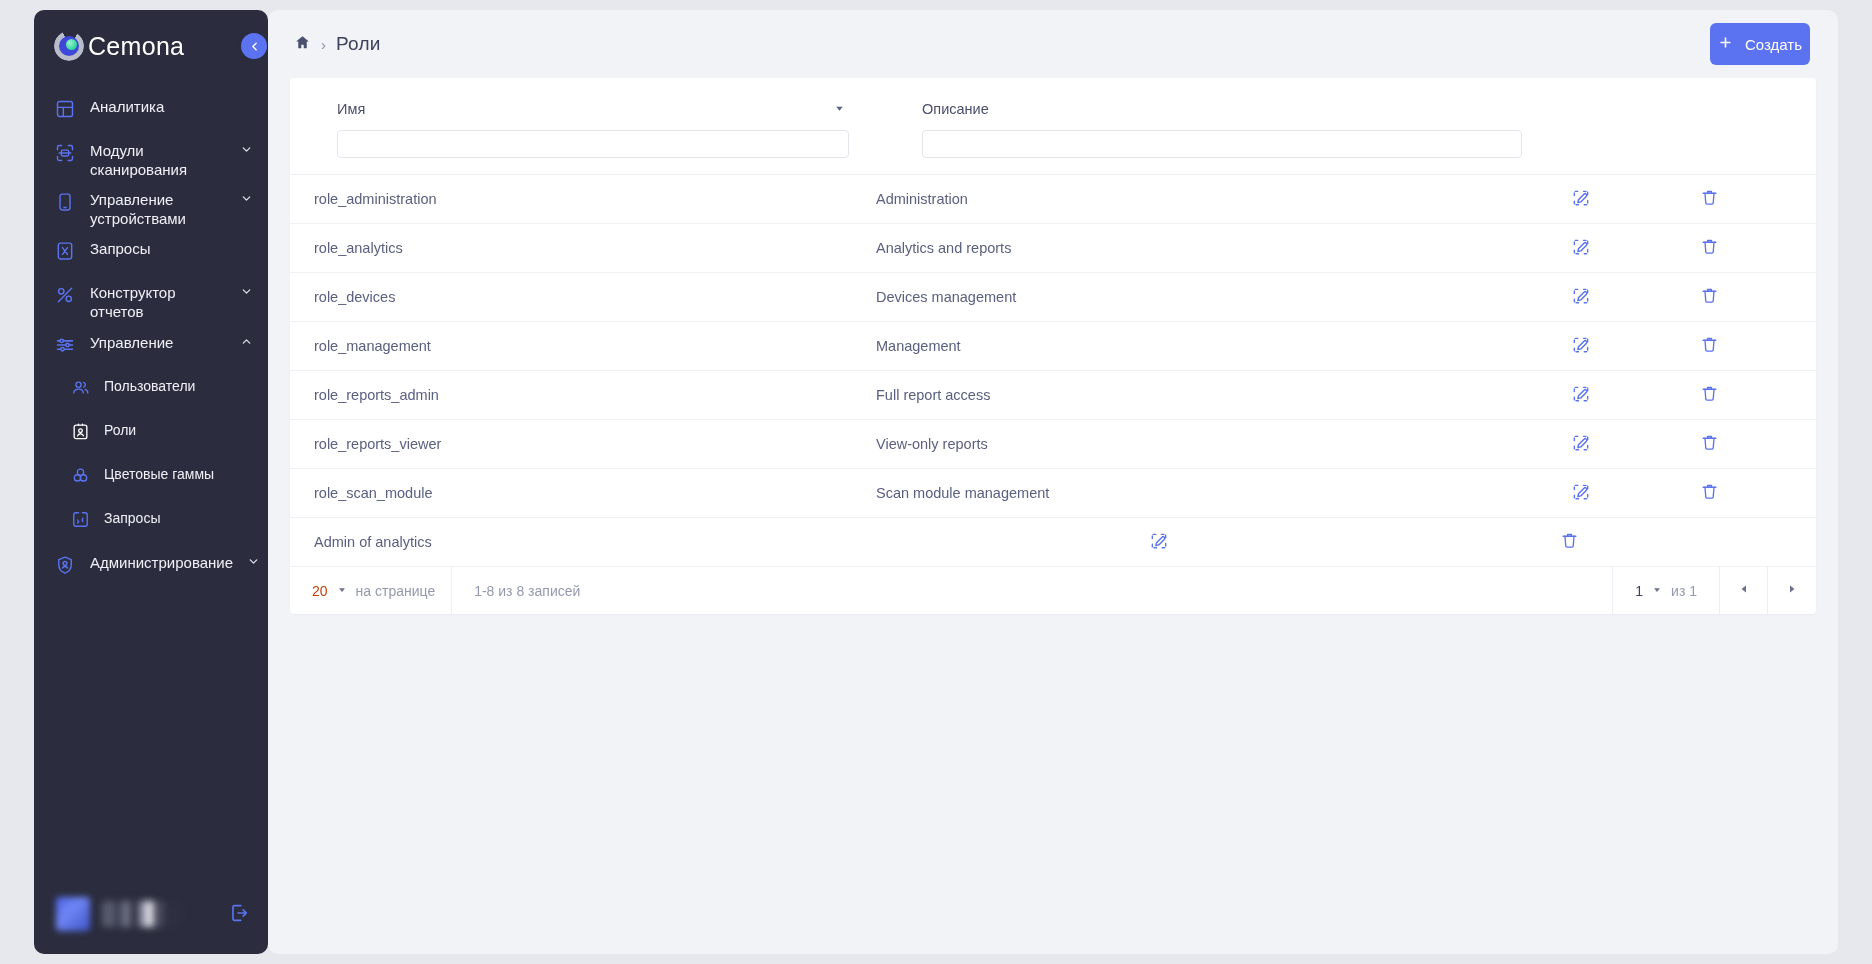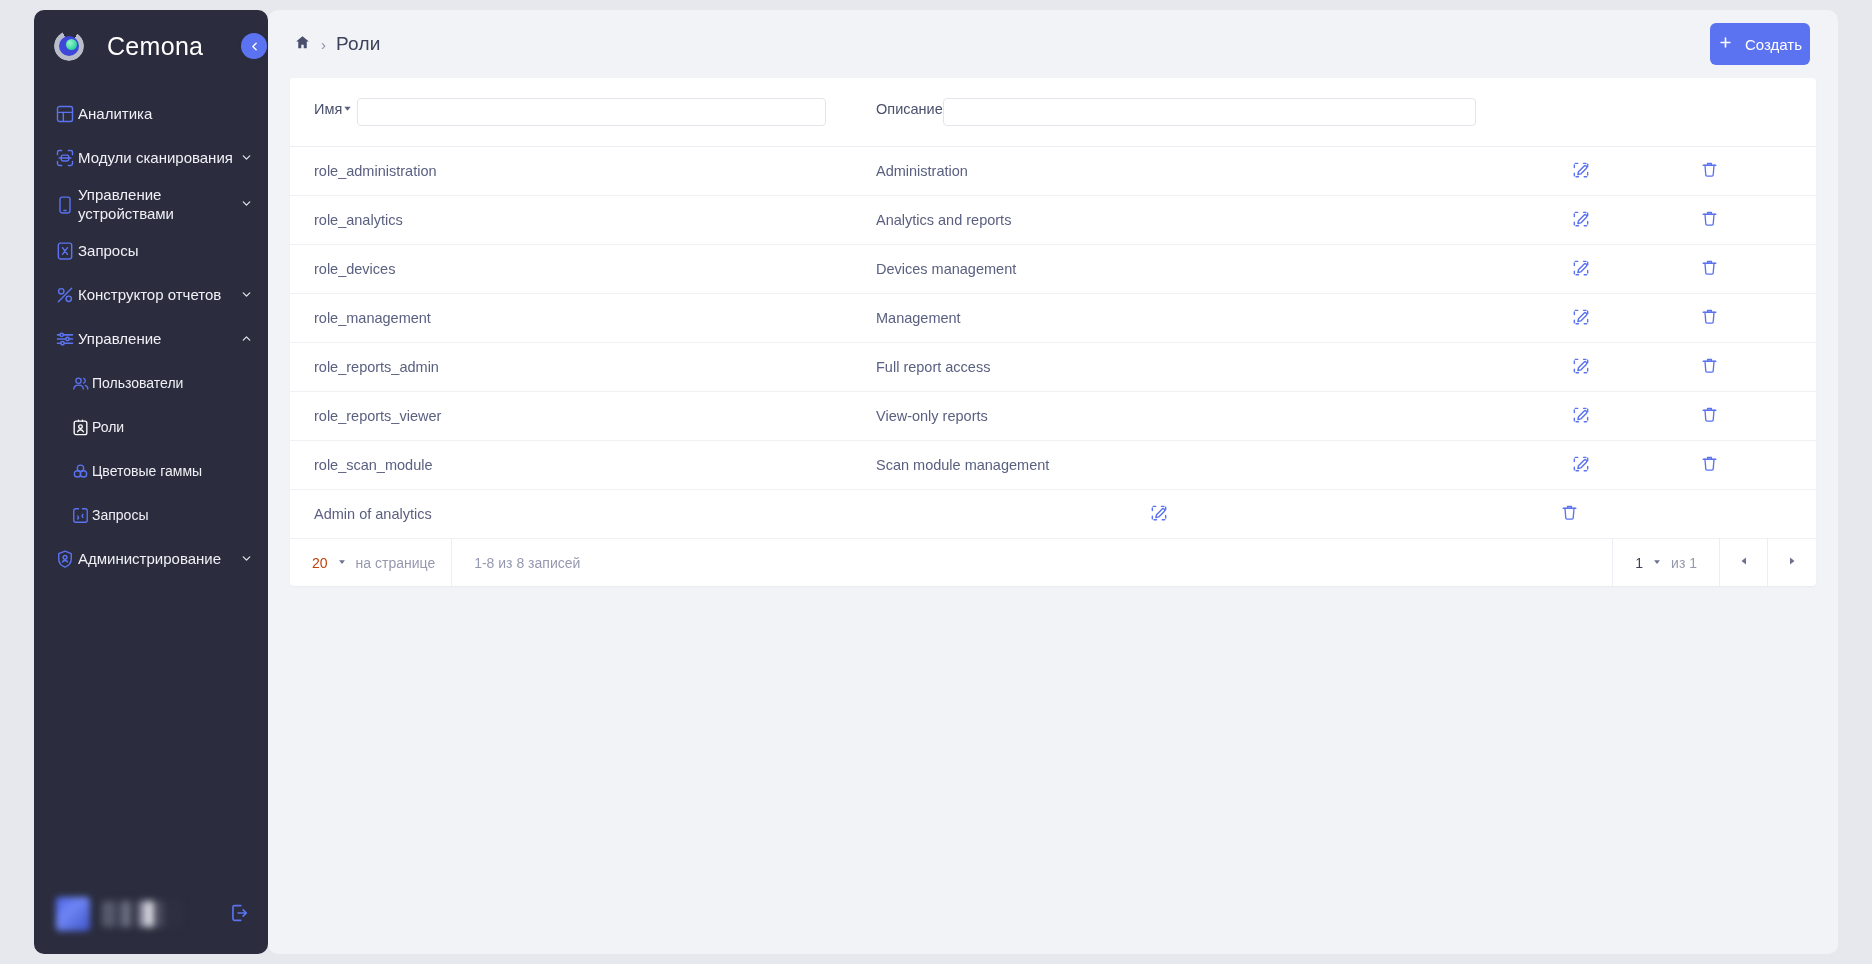--- a/index.html
+++ b/index.html
@@ -21,21 +21,21 @@
     left: 34px; top: 10px;
     width: 234px; height: 944px;
     background: #2b2d3e;
     border-radius: 10px;
     display: flex;
     flex-direction: column;
     overflow: hidden;
   }
   .brand {
     display: flex; align-items: center;
-    gap: 23px;
+    gap: 4px;
     padding: 18px 12px 12px 20px;
     height: 66px;
   }
   .logo-mark {
     width: 30px; height: 30px;
     position: relative; flex: 0 0 30px;
   }
   .logo-ring {
     position: absolute; inset: 0;
     border-radius: 50%;
@@ -69,24 +69,24 @@
     background: #5b73f0;
     display: flex; align-items: center; justify-content: center;
     border: none; cursor: pointer;
     z-index: 20;
     box-shadow: 0 1px 3px rgba(40,45,90,.25);
   }
   .collapse-btn svg { display: block; }
 
   .nav { padding-top: 16px; flex: 1 1 auto; overflow: hidden; }
   .nav-item {
-    display: flex; align-items: center;
+    display: flex; align-items: flex-start;
     min-height: 44px;
     padding: 6px 14px 6px 20px;
-    gap: 2px;
+    gap: 14px;
     cursor: pointer;
     color: #f0f1f6;
     font-size: 15px;
     position: relative;
   }
   .nav-item .ico { flex: 0 0 22px; width: 22px; height: 22px; display:flex; align-items:center; justify-content:center; }
   .nav-item .label { flex: 1 1 auto; line-height: 1.24; }
   .nav-item .caret { flex: 0 0 14px; opacity: .95; }
   .nav-item.sub { padding-left: 36px; font-size: 14px; }
   .nav-item.sub .ico { flex: 0 0 20px; width: 20px; height: 20px; }
@@ -156,21 +156,21 @@
     background: #ffffff;
     border-radius: 4px;
     overflow: hidden;
     box-shadow: 0 1px 2px rgba(40,45,90,.04);
   }
   .thead {
     padding: 20px 24px 16px 24px;
     display: flex;
     border-bottom: 1px solid #eceef3;
   }
-  .th { display: flex; flex-direction: row; }
+  .th { display: flex; flex-direction: column; margin-left: 23px; }
   .th.col-name { width: 512px; margin-right: 50px; }
   .th.col-desc { width: 600px; }
   .th.col-act  { flex: 1 1 auto; }
   .th-label {
     display: flex; align-items: center;
     font-size: 14.5px; color: #4a4f6b;
     height: 22px; margin-bottom: 10px;
   }
   .th-label .txt { flex: 1 1 auto; }
   .sort-caret { color: #5a6080; font-size: 10px; padding-right: 4px; }

